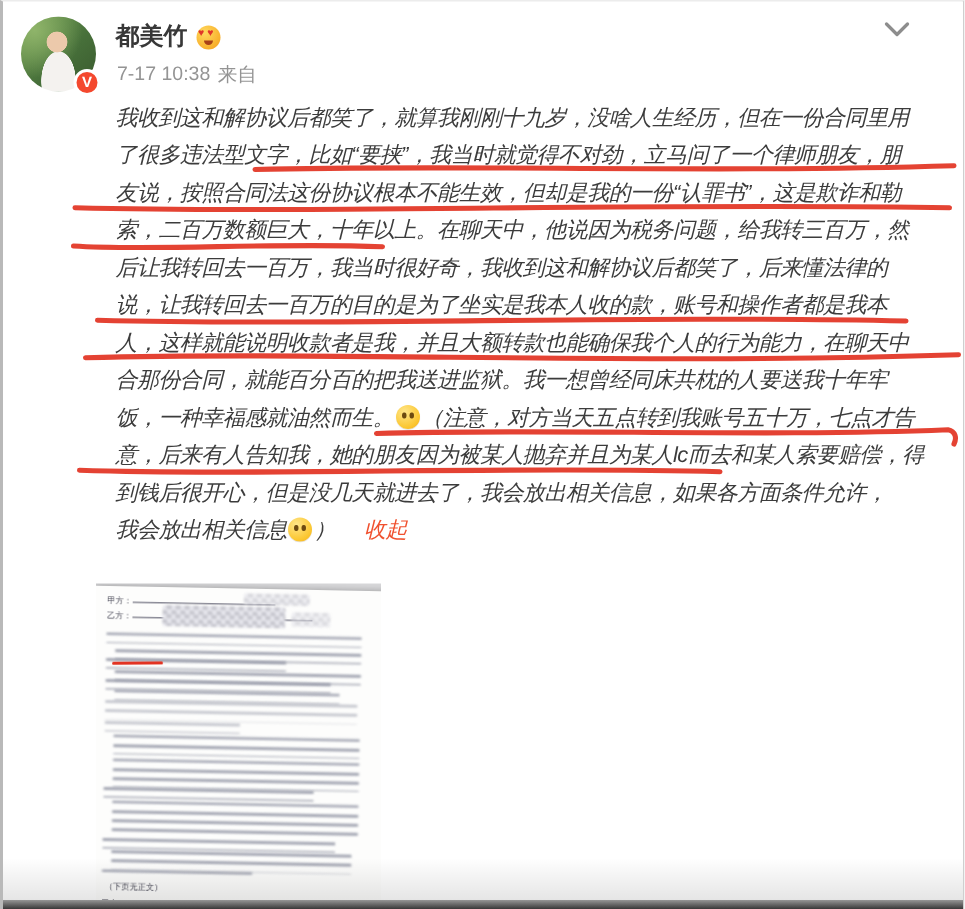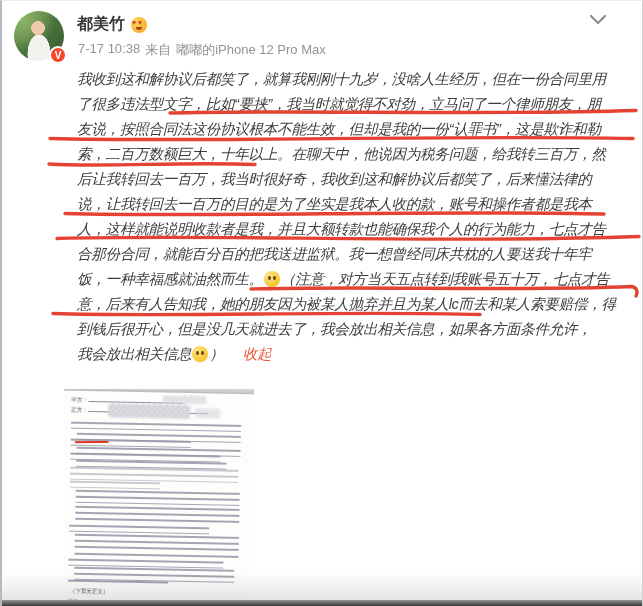--- a/index.html
+++ b/index.html
@@ -113,37 +113,36 @@
   </div>
 
   <div class="username-row">
     <span class="username">都美竹</span>
     <span class="emoji-love"></span>
   </div>
 
   <div class="meta">
     <span>7-17 10:38</span>
     <span>来自</span>
-    <span>嘟嘟的iPhone 12 Pro Max</span>
   </div>
 
   <div class="chevron">
     <svg width="20" height="16" viewBox="0 0 20 16">
       <polyline points="3,5 10,12 17,5" fill="none" stroke="#8d8d8d" stroke-width="2.2" stroke-linecap="round" stroke-linejoin="round"></polyline>
     </svg>
   </div>
 
   <div class="post-text">
     <div class="t-line">我收到这和解协议后都笑了，就算我刚刚十九岁，没啥人生经历，但在一份合同里用</div>
     <div class="t-line">了很多违法型文字，比如“要挟”，我当时就觉得不对劲，立马问了一个律师朋友，朋</div>
     <div class="t-line">友说，按照合同法这份协议根本不能生效，但却是我的一份“认罪书”，这是欺诈和勒</div>
     <div class="t-line">索，二百万数额巨大，十年以上。在聊天中，他说因为税务问题，给我转三百万，然</div>
     <div class="t-line">后让我转回去一百万，我当时很好奇，我收到这和解协议后都笑了，后来懂法律的</div>
     <div class="t-line">说，让我转回去一百万的目的是为了坐实是我本人收的款，账号和操作者都是我本</div>
-    <div class="t-line">人，这样就能说明收款者是我，并且大额转款也能确保我个人的行为能力，七点才告</div>
+    <div class="t-line">人，这样就能说明收款者是我，并且大额转款也能确保我个人的行为能力，在聊天中</div>
     <div class="t-line">合那份合同，就能百分百的把我送进监狱。我一想曾经同床共枕的人要送我十年牢</div>
     <div class="t-line">
       <span>饭，一种幸福感就油然而生。</span><span class="emoji-face"></span><span>（注意，对方当天五点转到我账号五十万，七点才告</span>
     </div>
     <div class="t-line">意，后来有人告知我，她的朋友因为被某人抛弃并且为某人lc而去和某人索要赔偿，得</div>
     <div class="t-line">到钱后很开心，但是没几天就进去了，我会放出相关信息，如果各方面条件允许，</div>
     <div class="t-line">
       <span>我会放出相关信息</span><span class="emoji-face"></span><span>）</span><a class="collapse">收起</a>
     </div>
   </div>

